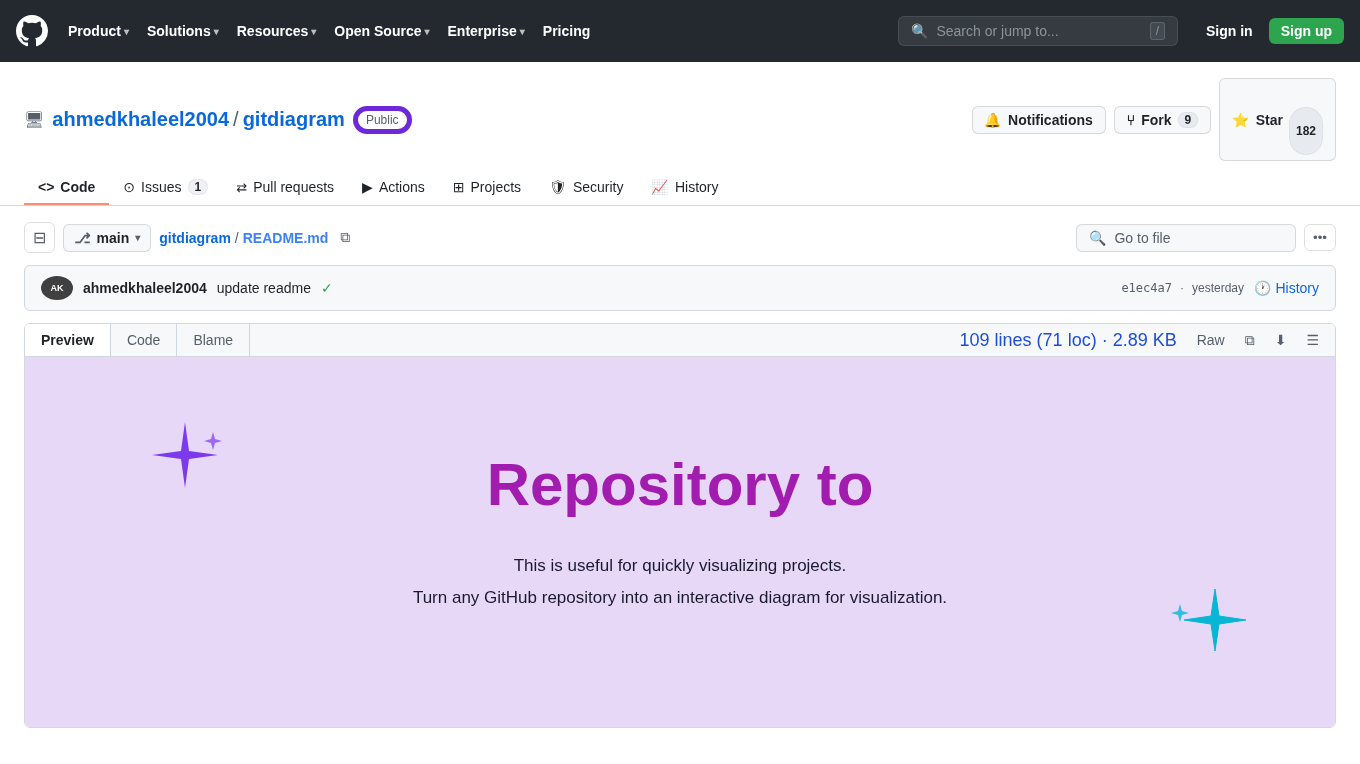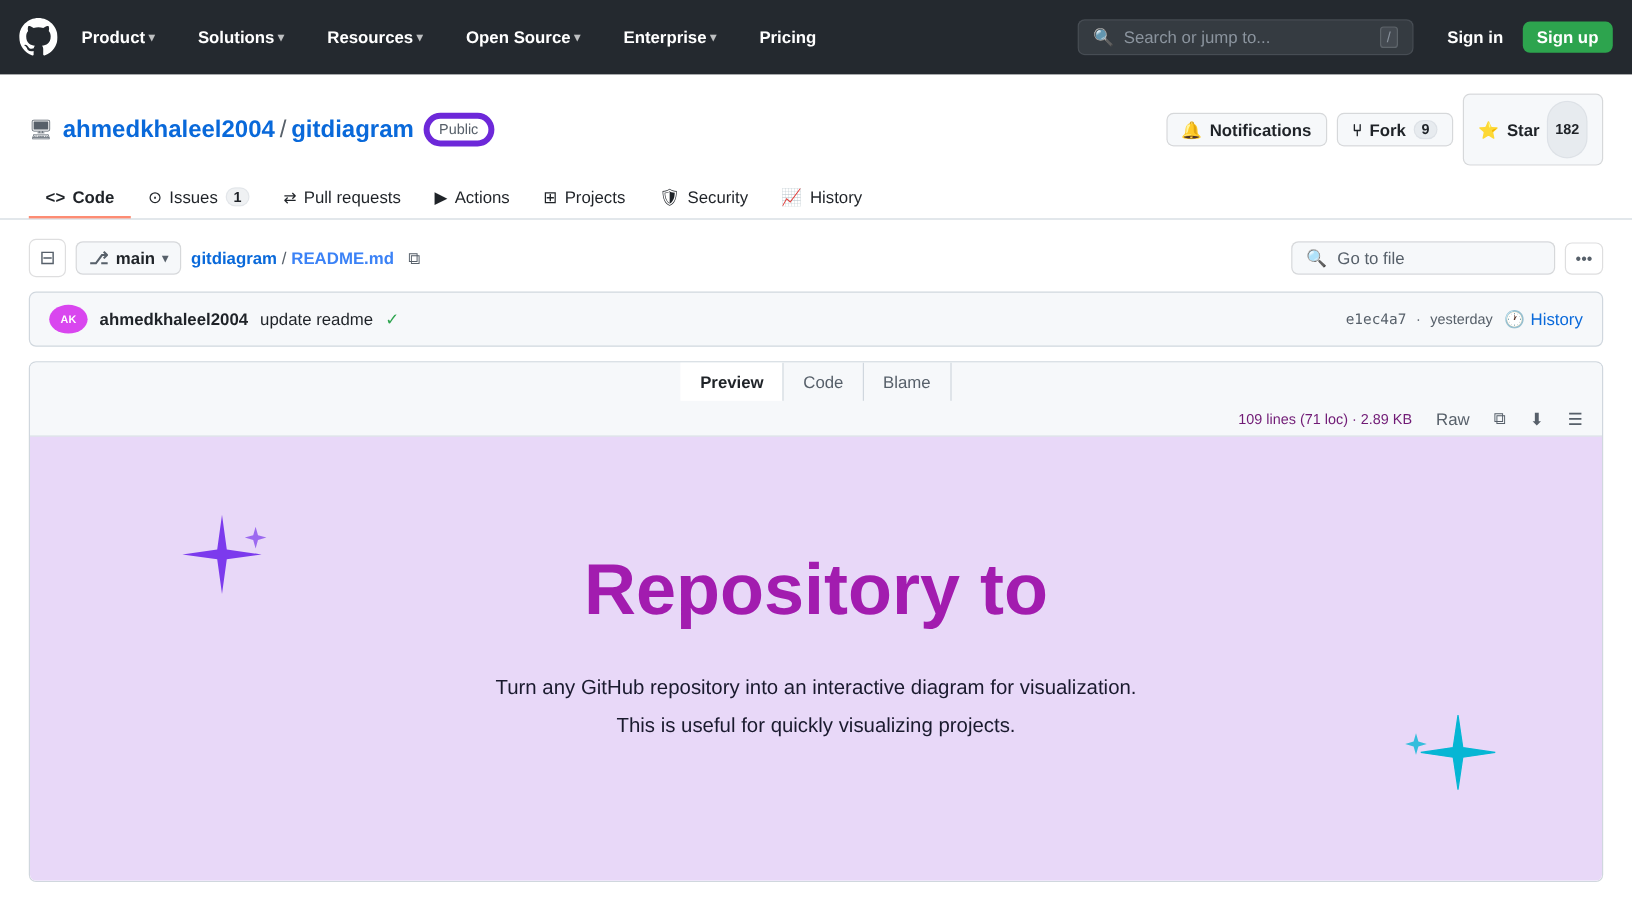--- a/index.html
+++ b/index.html
@@ -7,21 +7,21 @@
   </style>
 </head>
 <body>
 
 <header style="background:#24292f;color:#fff;display:flex;align-items:center;padding:0 16px;height:62px;gap:12px;">
   <a href="#" style="color:#fff;flex-shrink:0;display:flex;align-items:center;">
     <svg height="32" viewBox="0 0 16 16" width="32" fill="#fff">
       <path d="M8 0C3.58 0 0 3.58 0 8c0 3.54 2.29 6.53 5.47 7.59.4.07.55-.17.55-.38 0-.19-.01-.82-.01-1.49-2.01.37-2.53-.49-2.69-.94-.09-.23-.48-.94-.82-1.13-.28-.15-.68-.52-.01-.53.63-.01 1.08.58 1.23.82.72 1.21 1.87.87 2.33.66.07-.52.28-.87.51-1.07-1.78-.2-3.64-.89-3.64-3.95 0-.87.31-1.59.82-2.15-.08-.2-.36-1.02.08-2.12 0 0 .67-.21 2.2.82.64-.18 1.32-.27 2-.27.68 0 1.36.09 2 .27 1.53-1.04 2.2-.82 2.2-.82.44 1.1.16 1.92.08 2.12.51.56.82 1.27.82 2.15 0 3.07-1.87 3.75-3.65 3.95.29.25.54.73.54 1.48 0 1.07-.01 1.93-.01 2.2 0 .21.15.46.55.38A8.013 8.013 0 0016 8c0-4.42-3.58-8-8-8z"></path>
     </svg>
   </a>
-  <nav style="display:flex;align-items:center;gap:20px;">
+  <nav style="display:flex;align-items:center;gap:2px;">
     <button style="color:#fff;background:none;border:none;cursor:pointer;padding:6px 8px;font-size:14px;font-weight:600;display:flex;align-items:center;gap:3px;border-radius:6px;">
       <span>Product</span>
       <span style="font-size:10px;opacity:0.7;">▾</span>
     </button>
     <button style="color:#fff;background:none;border:none;cursor:pointer;padding:6px 8px;font-size:14px;font-weight:600;display:flex;align-items:center;gap:3px;border-radius:6px;">
       <span>Solutions</span>
       <span style="font-size:10px;opacity:0.7;">▾</span>
     </button>
     <button style="color:#fff;background:none;border:none;cursor:pointer;padding:6px 8px;font-size:14px;font-weight:600;display:flex;align-items:center;gap:3px;border-radius:6px;">
       <span>Resources</span>
@@ -65,21 +65,21 @@
         <span>Notifications</span>
       </button>
       <button style="display:flex;align-items:center;gap:6px;background:#f6f8fa;border:1px solid rgba(31,35,40,0.15);border-radius:6px;padding:5px 12px;font-size:14px;font-weight:600;cursor:pointer;color:#1f2328;">
         <span style="font-size:14px;">⑂</span>
         <span>Fork</span>
         <span style="background:rgba(175,184,193,0.2);border:1px solid rgba(175,184,193,0.2);border-radius:2em;padding:0 6px;font-size:12px;font-weight:600;">9</span>
       </button>
       <button style="display:flex;align-items:center;gap:6px;background:#f6f8fa;border:1px solid rgba(31,35,40,0.15);border-radius:6px;padding:5px 12px;font-size:14px;font-weight:600;cursor:pointer;color:#1f2328;">
         <span>⭐</span>
         <span>Star</span>
-        <span style="background:rgba(175,184,193,0.2);border:1px solid rgba(175,184,193,0.2);border-radius:2em;padding:16px 6px;font-size:12px;font-weight:600;">182</span>
+        <span style="background:rgba(175,184,193,0.2);border:1px solid rgba(175,184,193,0.2);border-radius:2em;padding:16px 6px;font-size:12px;font-weight:600;margin-top:23px;">182</span>
       </button>
     </div>
   </div>
 
   <nav style="display:flex;align-items:center;">
     <a href="#" style="display:flex;align-items:center;gap:6px;padding:8px 14px;font-size:14px;color:#1f2328;cursor:pointer;border-bottom:2px solid #fd8c73;font-weight:600;text-decoration:none;">
       <span style="font-size:14px;">&lt;&gt;</span>
       <span>Code</span>
     </a>
     <a href="#" style="display:flex;align-items:center;gap:6px;padding:8px 14px;font-size:14px;color:#1f2328;cursor:pointer;border-bottom:2px solid transparent;text-decoration:none;">
@@ -132,51 +132,51 @@
     <div style="margin-left:auto;display:flex;align-items:center;gap:8px;background:#f6f8fa;border:1px solid rgba(31,35,40,0.15);border-radius:6px;padding:5px 12px;width:220px;color:#57606a;cursor:text;font-size:14px;">
       <span>🔍</span>
       <span>Go to file</span>
     </div>
     <button style="background:none;border:1px solid rgba(31,35,40,0.15);border-radius:6px;padding:5px 8px;cursor:pointer;color:#57606a;">
       <span>•••</span>
     </button>
   </div>
 
   <div style="display:flex;align-items:center;gap:10px;background:#f6f8fa;border:1px solid #d0d7de;border-radius:6px;padding:10px 16px;margin-bottom:12px;">
-    <div style="width:32px;height:24px;border-radius:50%;background:#d946ef;display:flex;align-items:center;justify-content:center;color:#fff;font-size:9px;font-weight:700;flex-shrink:0;">AK</div>
+    <div style="width:32px;height:24px;border-radius:50%;background:#404040;display:flex;align-items:center;justify-content:center;color:#fff;font-size:9px;font-weight:700;flex-shrink:0;">AK</div>
     <a href="#" style="font-weight:600;font-size:14px;color:#1f2328;text-decoration:none;">ahmedkhaleel2004</a>
     <span style="font-size:14px;color:#1f2328;">update readme</span>
     <span style="color:#2da44e;font-size:14px;">✓</span>
     <div style="margin-left:auto;display:flex;align-items:flex-start;gap:8px;color:#57606a;font-size:12px;">
       <span style="font-family:monospace;">e1ec4a7</span>
       <span>·</span>
       <span>yesterday</span>
     </div>
     <a href="#" style="display:flex;align-items:center;gap:4px;color:#0969da;font-size:14px;text-decoration:none;">
       <span>🕐</span>
       <span>History</span>
     </a>
   </div>
 
   <div style="border:1px solid #d0d7de;border-radius:6px;overflow:hidden;">
 
-    <div style="display:flex;align-items:center;background:#f6f8fa;border-bottom:1px solid #d0d7de;flex-direction:column;">
+    <div style="display:flex;align-items:center;background:#f6f8fa;border-bottom:1px solid #d0d7de;">
       <div style="display:flex;">
         <button style="padding:8px 16px;font-size:14px;cursor:pointer;background:#fff;border:none;border-right:1px solid #d0d7de;color:#1f2328;font-weight:600;">
           <span>Preview</span>
         </button>
         <button style="padding:8px 16px;font-size:14px;cursor:pointer;background:none;border:none;border-right:1px solid #d0d7de;color:#57606a;">
           <span>Code</span>
         </button>
         <button style="padding:8px 16px;font-size:14px;cursor:pointer;background:none;border:none;border-right:1px solid #d0d7de;color:#57606a;">
           <span>Blame</span>
         </button>
       </div>
       <div style="display:flex;align-items:center;margin-left:auto;padding-right:8px;gap:4px;">
-        <span style="font-size:12px;color:#701a75;padding:0 8px;">109 lines (71 loc) · 2.89 KB</span>
+        <span style="font-size:18px;color:#1d4ed8;padding:0 8px;">109 lines (71 loc) · 2.89 KB</span>
         <button style="background:none;border:none;cursor:pointer;color:#57606a;padding:6px 8px;border-radius:6px;font-size:14px;">
           <span>Raw</span>
         </button>
         <button style="background:none;border:none;cursor:pointer;color:#57606a;padding:6px 8px;border-radius:6px;font-size:14px;">
           <span>⧉</span>
         </button>
         <button style="background:none;border:none;cursor:pointer;color:#57606a;padding:6px 8px;border-radius:6px;font-size:14px;">
           <span>⬇</span>
         </button>
         <button style="background:none;border:none;cursor:pointer;color:#57606a;padding:6px 8px;border-radius:6px;font-size:14px;">
@@ -198,21 +198,21 @@
         <div style="position:absolute;bottom:60px;right:80px;">
           <svg width="90" height="80" viewBox="0 0 90 80" fill="none">
             <path d="M50 5 L54 32 L81 36 L54 40 L50 67 L46 40 L19 36 L46 32 Z" fill="#06b6d4" stroke="#06b6d4" stroke-width="1"></path>
             <path d="M15 20 L17 27 L24 29 L17 31 L15 38 L13 31 L6 29 L13 27 Z" fill="#06b6d4" opacity="0.8"></path>
           </svg>
         </div>
         <div style="text-align:center;position:relative;z-index:1;">
           <h1 style="font-size:60px;font-weight:900;color:#a21caf;line-height:1.05;margin-bottom:36px;">
             <span>Repository to</span><br>
           </h1>
+          <p style="font-size:17px;color:#1a1a2e;line-height:1.6;margin-bottom:4px;">This is useful for quickly visualizing projects.</p>
           <p style="font-size:17px;color:#1a1a2e;line-height:1.6;margin-bottom:4px;">Turn any GitHub repository into an interactive diagram for visualization.</p>
-          <p style="font-size:17px;color:#1a1a2e;line-height:1.6;margin-bottom:4px;">This is useful for quickly visualizing projects.</p>
           <br>
         </div>
       </div>
     </div>
   </div>
 
 </div>
 
 </body></html>

